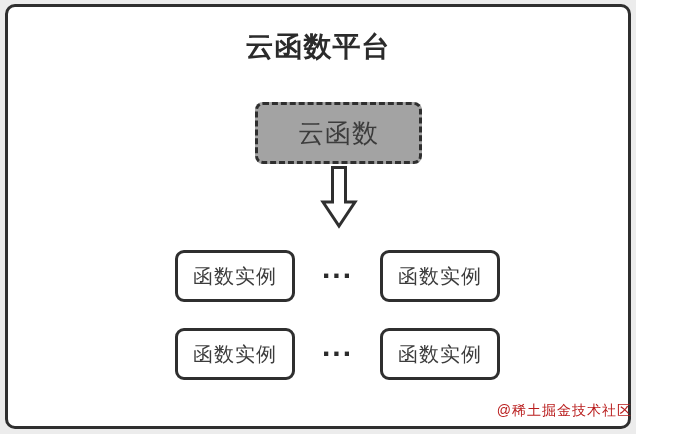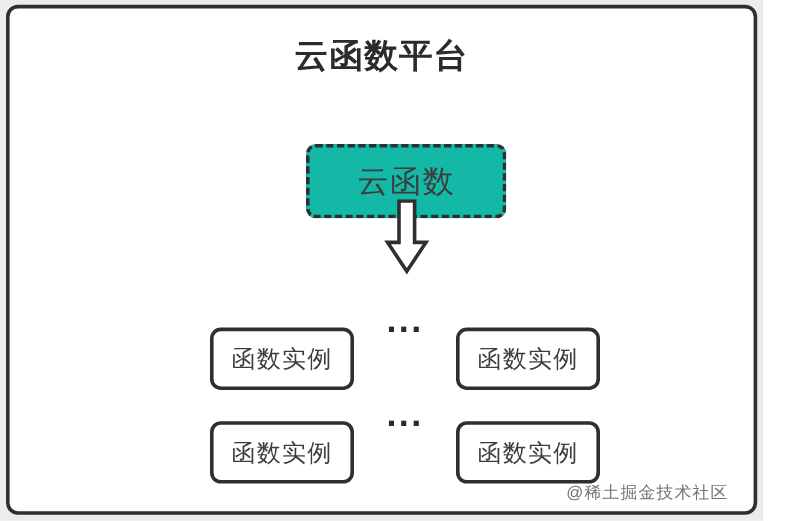--- a/index.html
+++ b/index.html
@@ -31,27 +31,27 @@
     top: 28px;
     text-align: center;
     font-size: 28px;
     font-weight: bold;
     letter-spacing: 1px;
     color: #2b2b2b;
   }
   .dashed-box {
     position: absolute;
     left: 255px;
-    top: 120px;
+    top: 102px;
     width: 167px;
     height: 62px;
     box-sizing: border-box;
     border: 3px dashed #2f2f2f;
     border-radius: 8px;
-    background: #14b8a6;
+    background: #a3a3a3;
     display: flex;
     align-items: center;
     justify-content: center;
     font-size: 26px;
     color: #3c3c3c;
     letter-spacing: 1px;
   }
   .flow-arrow {
     position: absolute;
     left: 320px;
@@ -66,21 +66,20 @@
     box-sizing: border-box;
     border: 3px solid #2f2f2f;
     border-radius: 9px;
     background: #ffffff;
     display: flex;
     align-items: center;
     justify-content: center;
     font-size: 20px;
     color: #3c3c3c;
     letter-spacing: 1px;
-    margin-top: 23px;
   }
   .row1 { top: 250px; }
   .row2 { top: 328px; }
   .col-left  { left: 175px; }
   .col-right { left: 380px; }
   .dots {
     position: absolute;
     left: 295px;
     width: 85px;
     height: 52px;
@@ -90,24 +89,24 @@
     font-size: 30px;
     font-weight: 900;
     color: #2b2b2b;
     letter-spacing: 2px;
     line-height: 0;
     padding-bottom: 16px;
     box-sizing: border-box;
   }
   .watermark {
     position: absolute;
-    right: 29px;
+    right: 4px;
     top: 402px;
     font-size: 14px;
-    color: #737373;
+    color: #b91c1c;
     letter-spacing: 1px;
   }
 </style>
 </head>
 <body>
 
 <div class="canvas">
   <div class="frame"></div>
 
   <div class="title">云函数平台</div>

